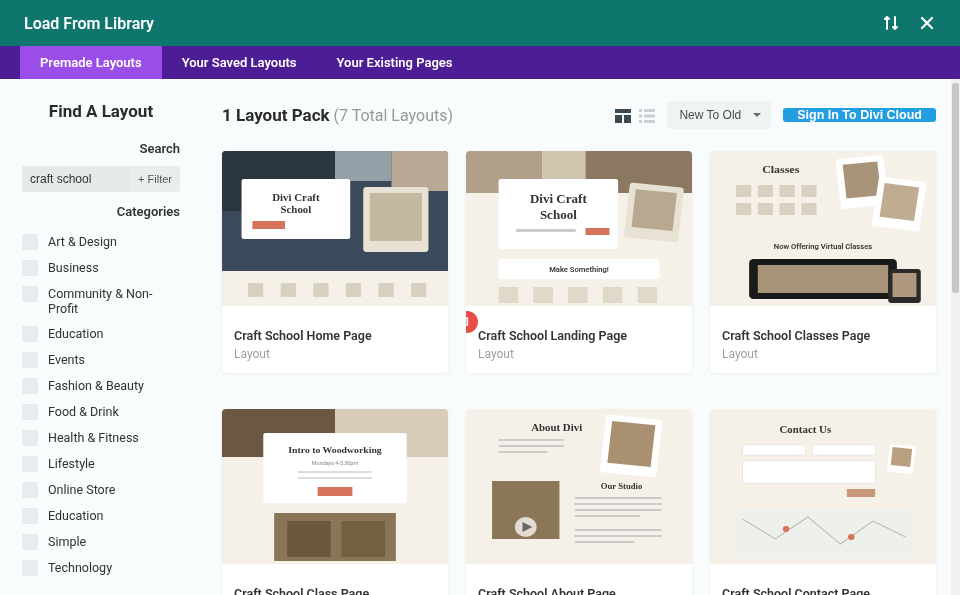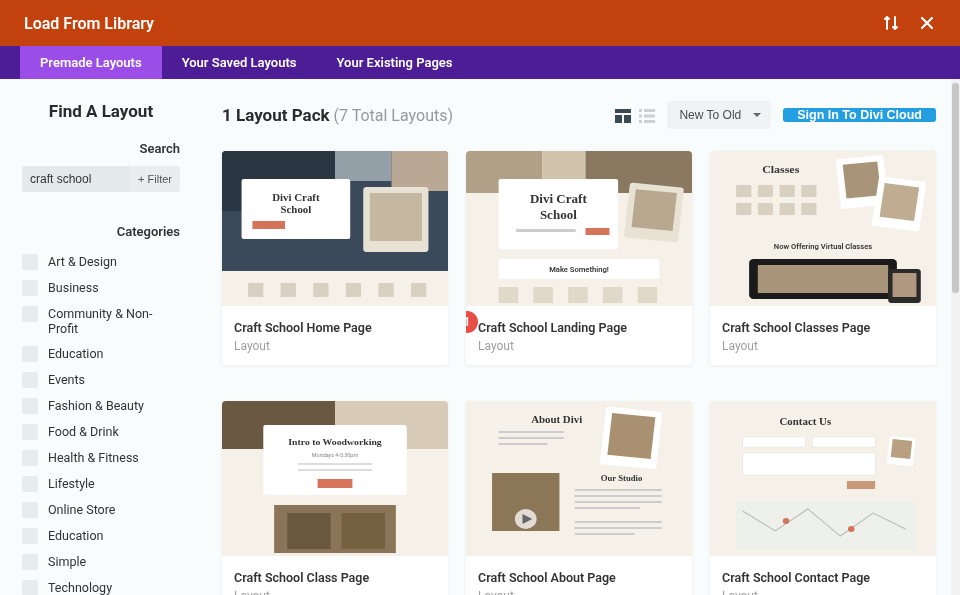--- a/index.html
+++ b/index.html
@@ -5,21 +5,21 @@
   * { box-sizing: border-box; margin: 0; padding: 0; }
   body {
     font-family: -apple-system, BlinkMacSystemFont, "Segoe UI", Roboto, "Open Sans", sans-serif;
     background: #fff;
     width: 960px;
     height: 595px;
     overflow: hidden;
     position: relative;
   }
   .header {
-    background: #c2410c;
+    background: #0f766e;
     color: #fff;
     height: 46px;
     display: flex;
     align-items: center;
     justify-content: space-between;
     padding: 0 24px;
   }
   .header-title { font-size: 16px; font-weight: 600; }
   .header-actions { display: flex; gap: 18px; align-items: center; }
   .header-icon { width: 18px; height: 18px; cursor: pointer; display:flex; align-items:center; justify-content:center; }
@@ -45,21 +45,21 @@
     height: calc(595px - 46px - 33px);
     overflow: hidden;
   }
   .sidebar {
     width: 200px;
     padding: 22px 20px 10px 22px;
     flex-shrink: 0;
   }
   .sidebar h2 { font-size: 17px; font-weight: 700; color: #2b2b2b; margin-bottom: 20px; text-align: center; }
   .sidebar-label { font-size: 13px; font-weight: 600; color: #333; margin-bottom: 10px; text-align: right; }
-  .search-row { display: flex; margin-bottom: 32px; }
+  .search-row { display: flex; margin-bottom: 12px; }
   .search-input {
     flex: 1;
     background: #e4e9ea;
     border: none;
     padding: 6px 8px;
     font-size: 12px;
     color: #333;
     border-radius: 2px 0 0 2px;
     min-width: 0;
   }
@@ -147,21 +147,21 @@
     overflow: hidden;
     cursor: pointer;
     position: relative;
   }
   .thumb {
     height: 155px;
     background: #f4f1ec;
     position: relative;
     overflow: hidden;
   }
-  .card-body { padding: 14px 12px 12px; }
+  .card-body { padding: 22px 12px 12px; }
   .card-title { font-size: 12.5px; font-weight: 600; color: #333; margin-bottom: 4px; }
   .card-sub { font-size: 12px; color: #a0a0a0; }
   .badge {
     position: absolute;
     left: -10px; top: 160px;
     width: 22px; height: 22px;
     background: #e84e46;
     border-radius: 50%;
     color: #fff;
     font-size: 12px;

